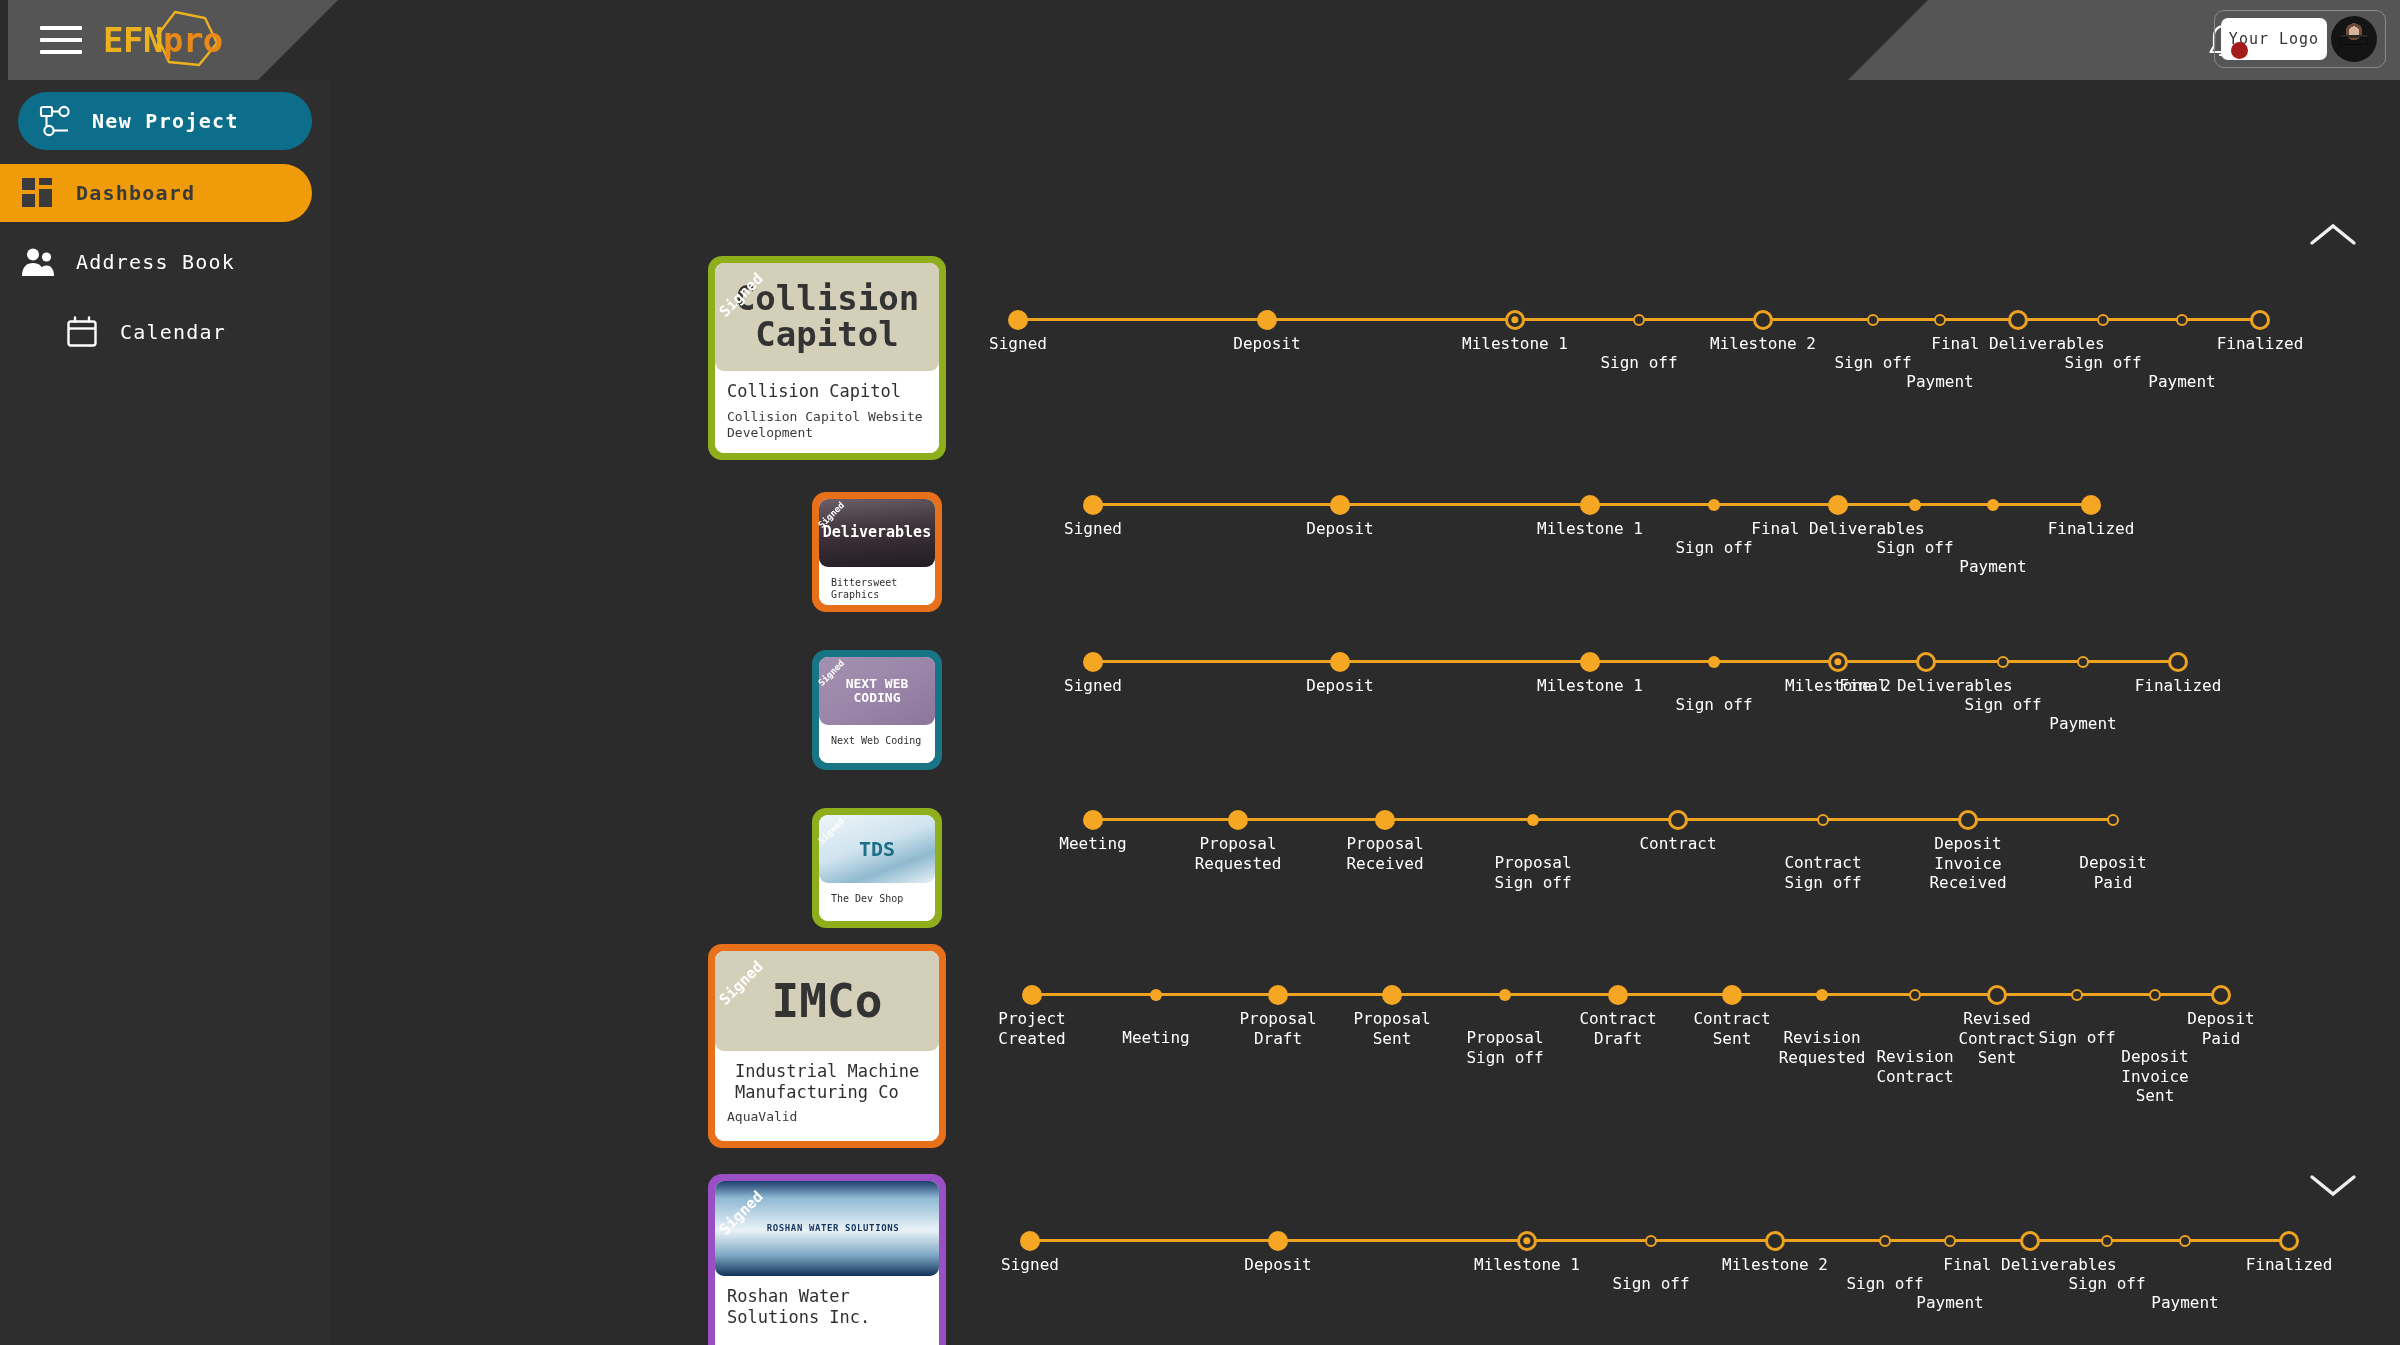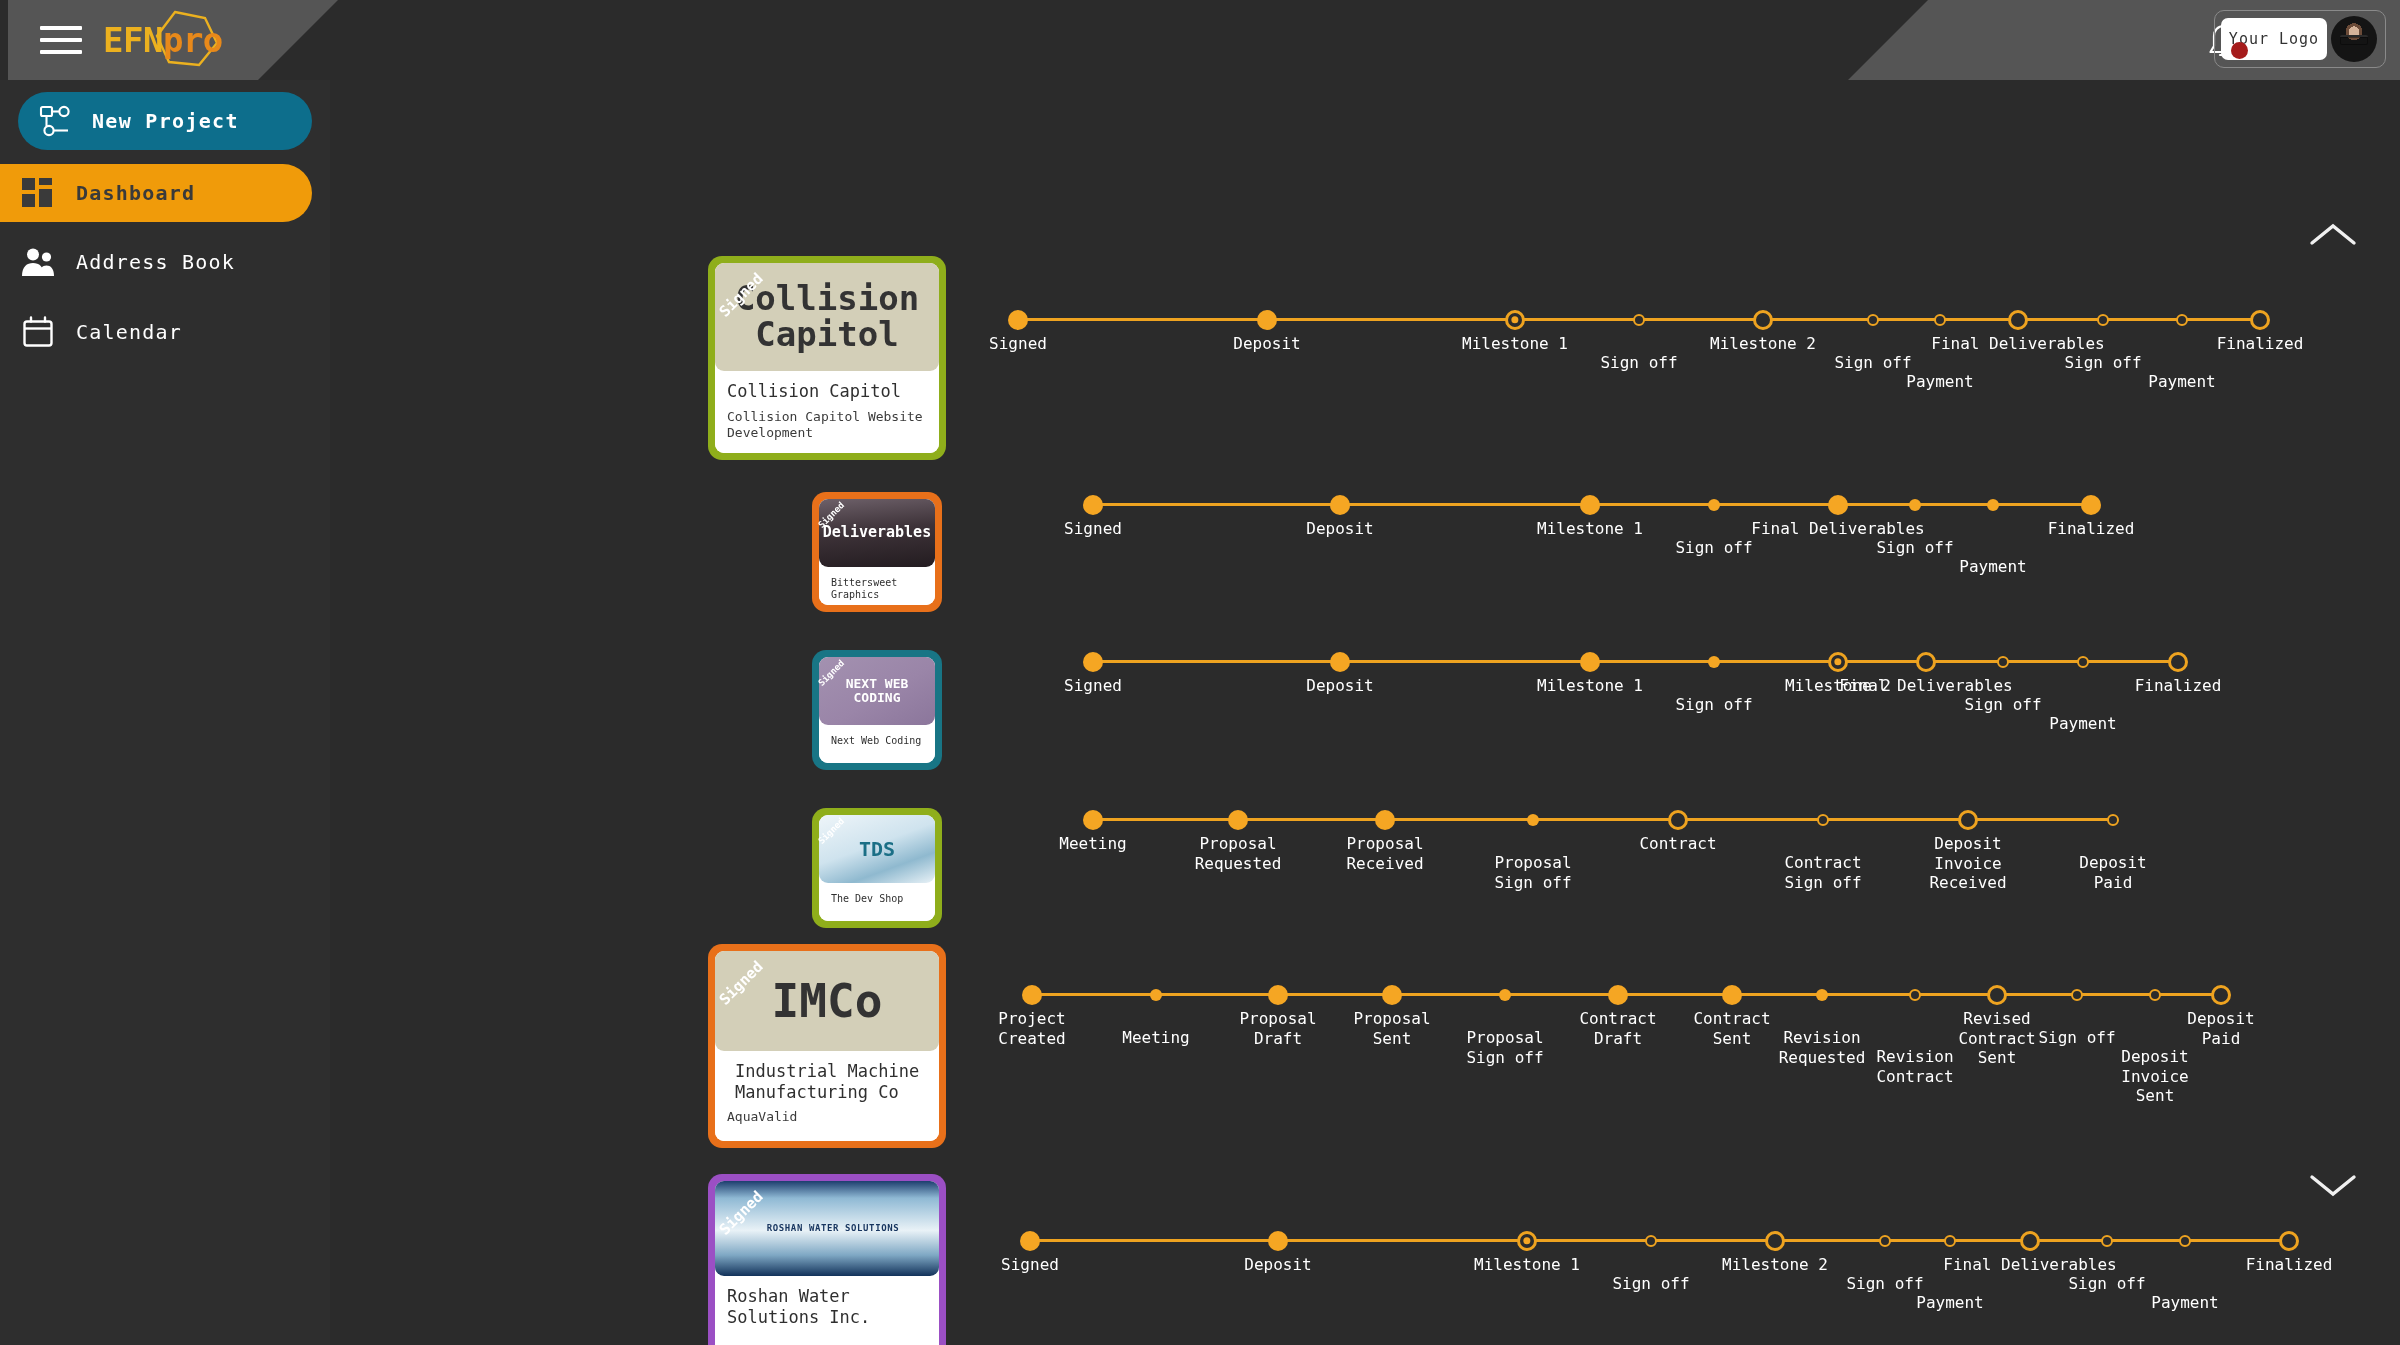--- a/index.html
+++ b/index.html
@@ -112,21 +112,21 @@
   #nav-new-project .nav-label { font-size: 20px; font-weight: bold; letter-spacing: 1.3px; }
 
   #nav-dashboard {
     margin-top: 14px; height: 58px;
     background: #f09b0a; border-radius: 0 34px 34px 0;
     width: 312px; color: #333333;
   }
   #nav-dashboard .nav-label { font-weight: bold; color: #3a3a3a; }
 
   #nav-address-book { margin-top: 6px; }
-  #nav-calendar { margin-top: 2px; }
+  #nav-calendar { margin-top: 2px; padding-left: 44px; }
 
   
   #main {
     position: absolute; left: 330px; top: 80px;
     width: 2070px; height: 1265px;
   }
   #page-title {
     position: absolute; left: 48px; top: 15px;
     font-size: 42px; color: #f2f2f2; letter-spacing: 2px;
     white-space: nowrap;

